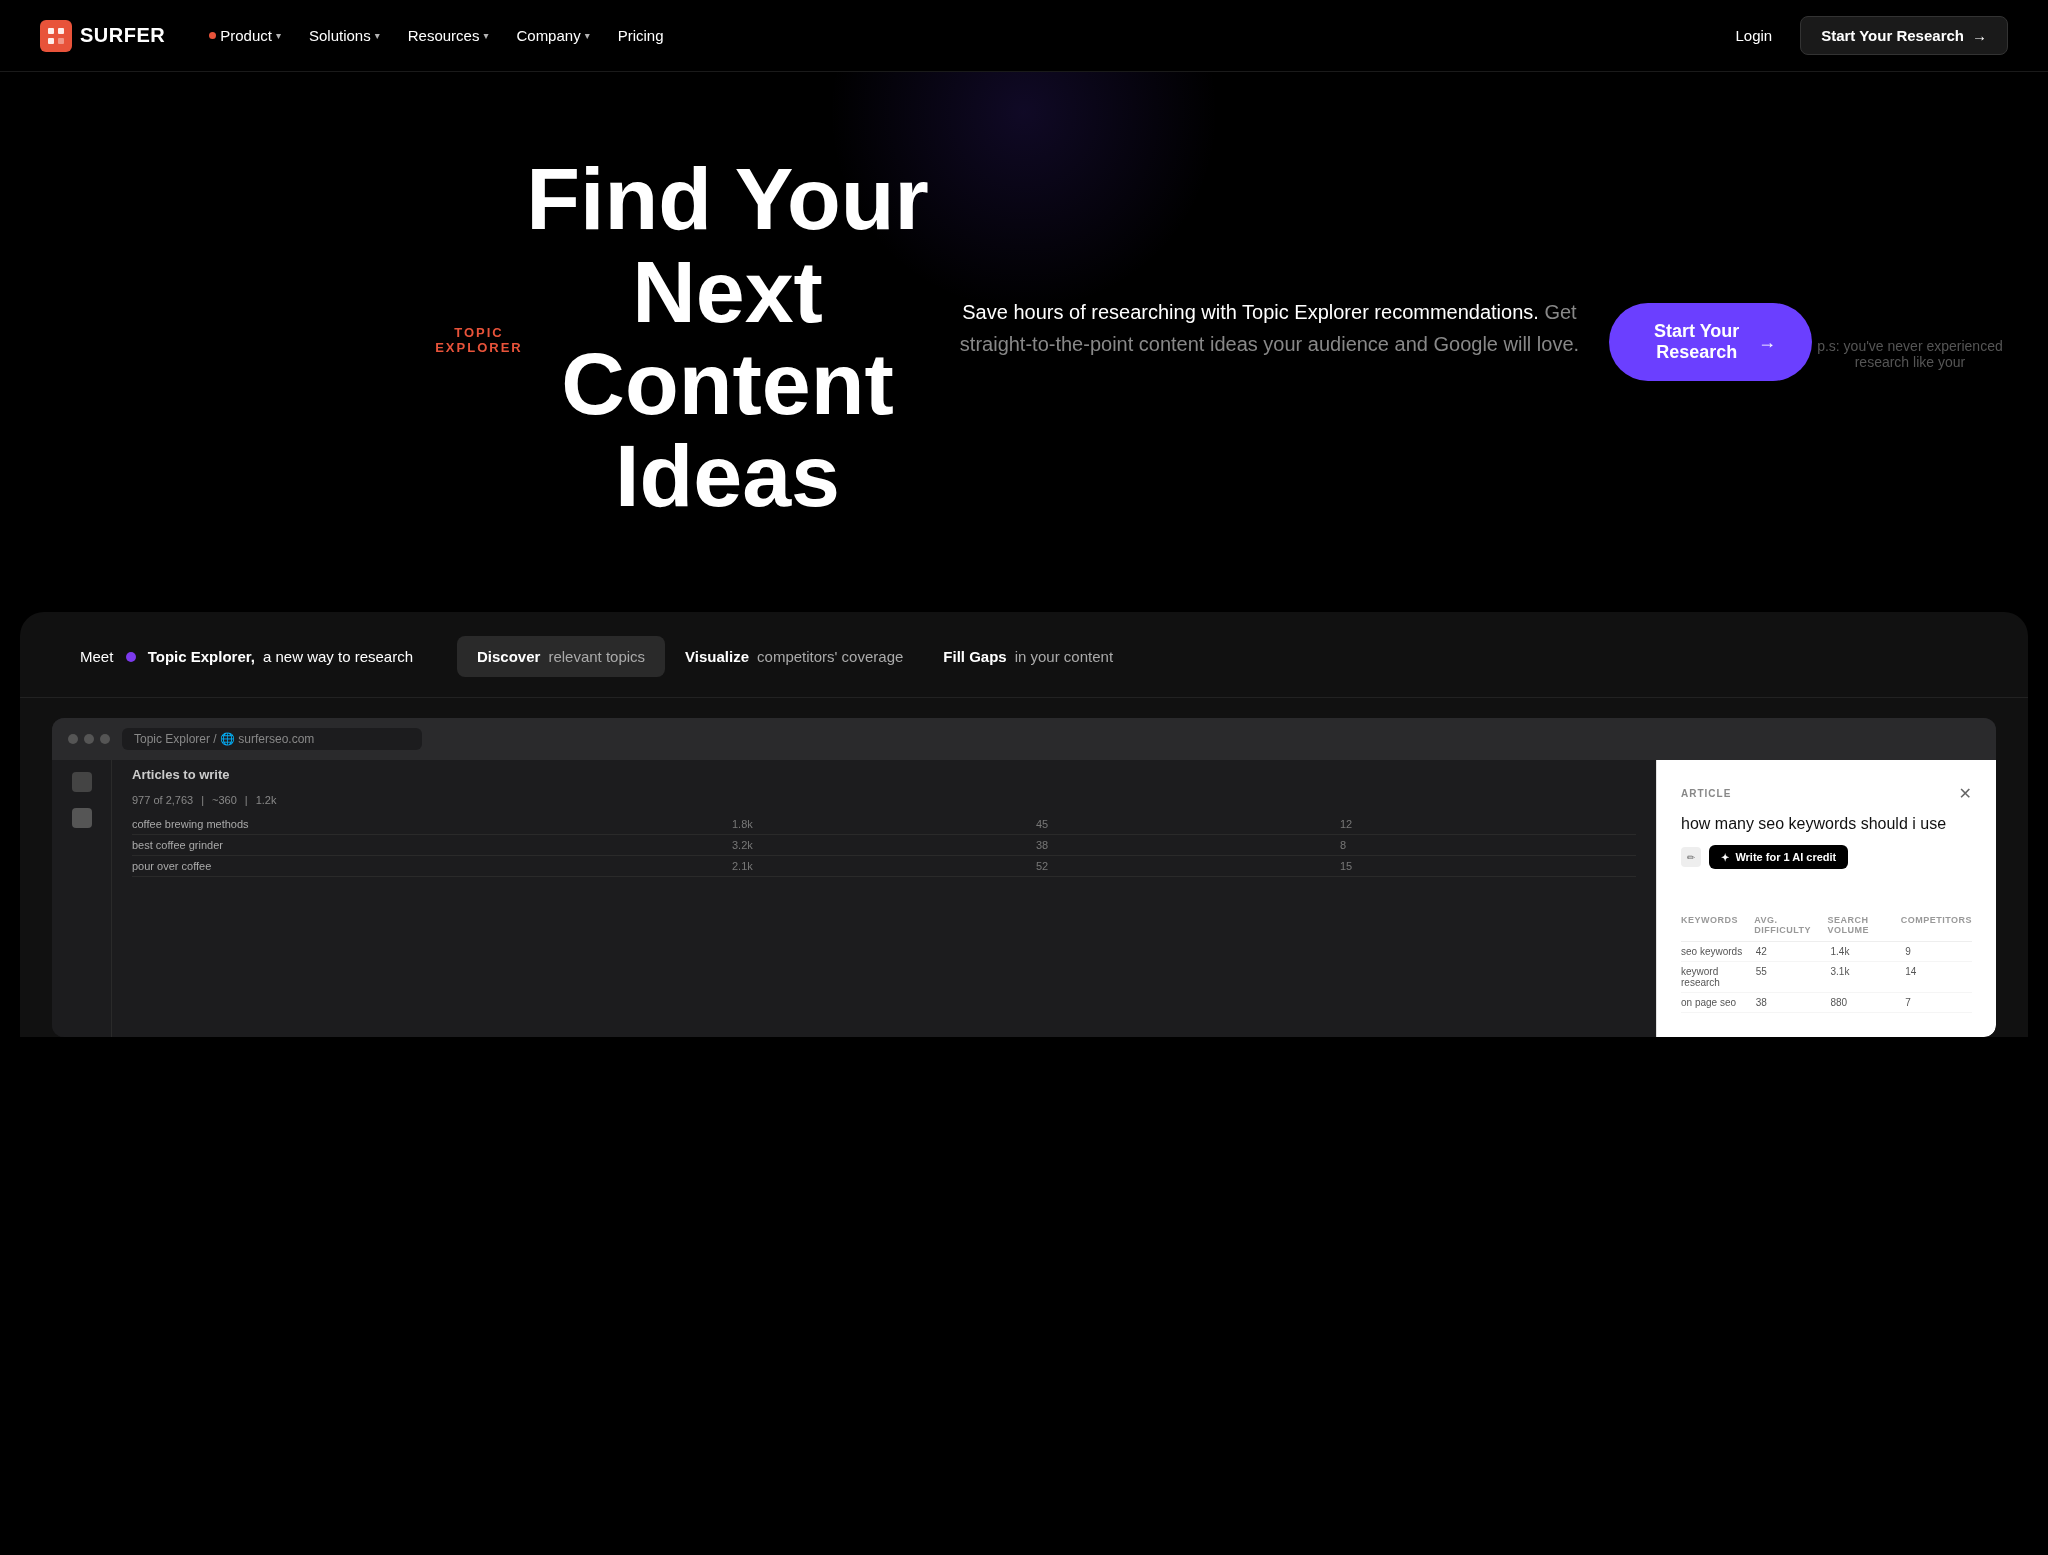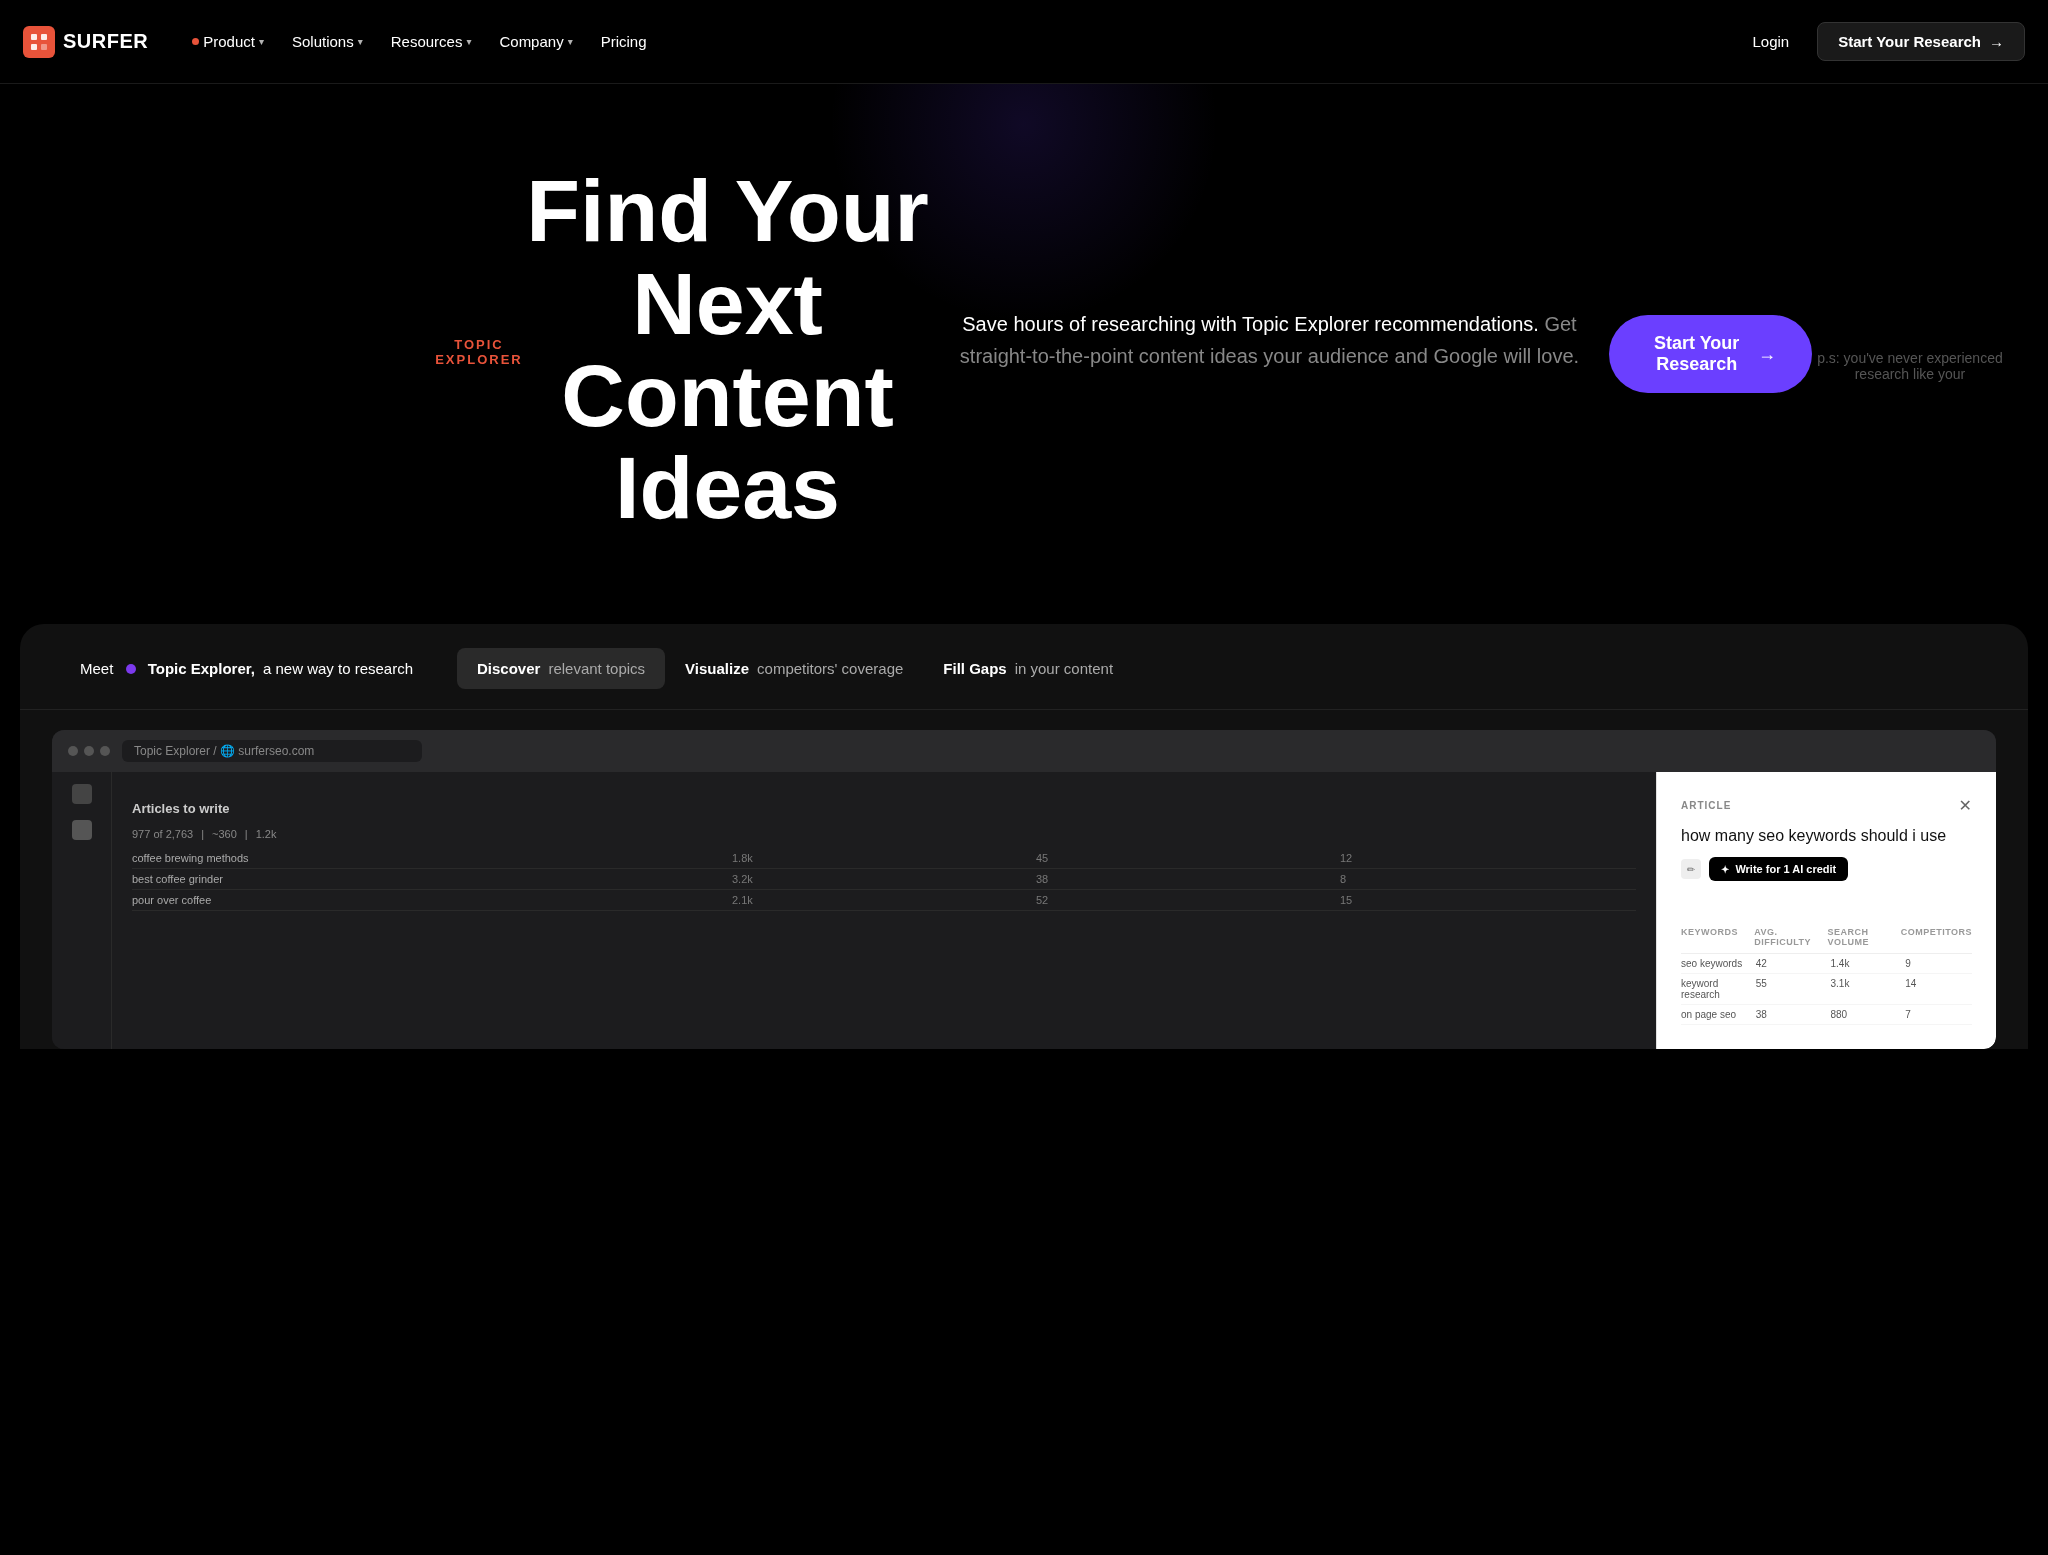--- a/index.html
+++ b/index.html
@@ -9,22 +9,22 @@
       font-family: -apple-system, BlinkMacSystemFont, 'Segoe UI', Helvetica, Arial, sans-serif;
       min-height: 100vh;
       overflow-x: hidden;
     }
 
     
     nav {
       display: flex;
       align-items: center;
       justify-content: space-between;
-      padding: 0 23px;
-      height: 84px;
+      padding: 0 40px;
+      height: 72px;
       background: #000;
       border-bottom: 1px solid #1a1a1a;
       position: sticky;
       top: 0;
       z-index: 100;
     }
     .nav-left {
       display: flex;
       align-items: center;
       gap: 32px;
@@ -271,21 +271,21 @@
       gap: 16px;
     }
     .sidebar-icon {
       width: 20px;
       height: 20px;
       background: #444;
       border-radius: 4px;
     }
     .browser-main {
       flex: 1;
-      padding: 29px 20px;
+      padding: 7px 20px;
       background: #1c1c1e;
     }
     .browser-main-title {
       font-size: 13px;
       font-weight: 600;
       color: #ccc;
       margin-bottom: 12px;
     }
     .browser-stats {
       display: flex;

